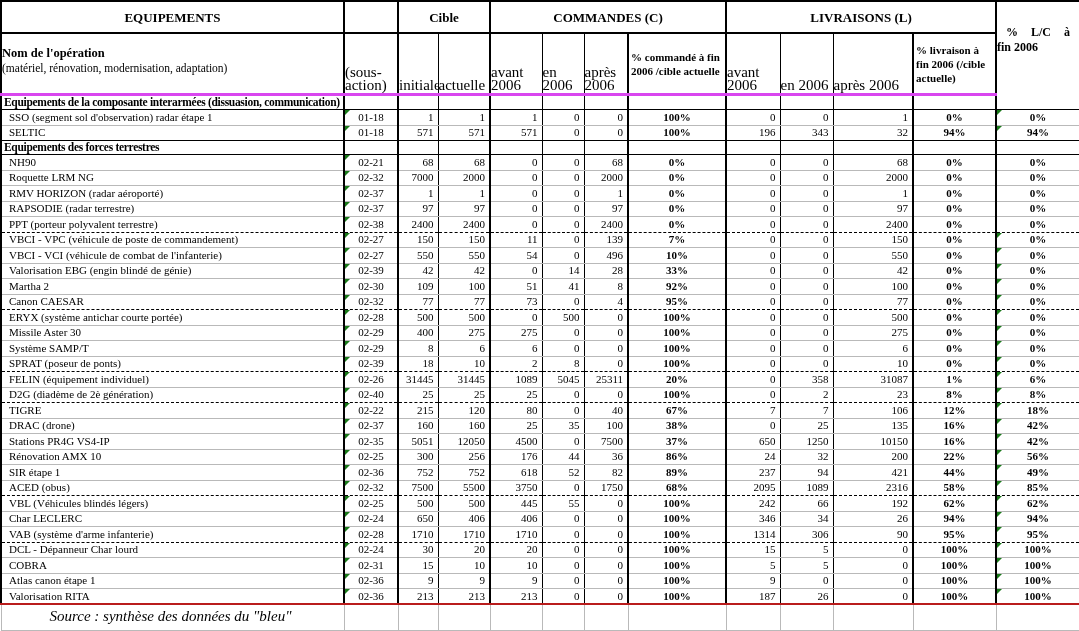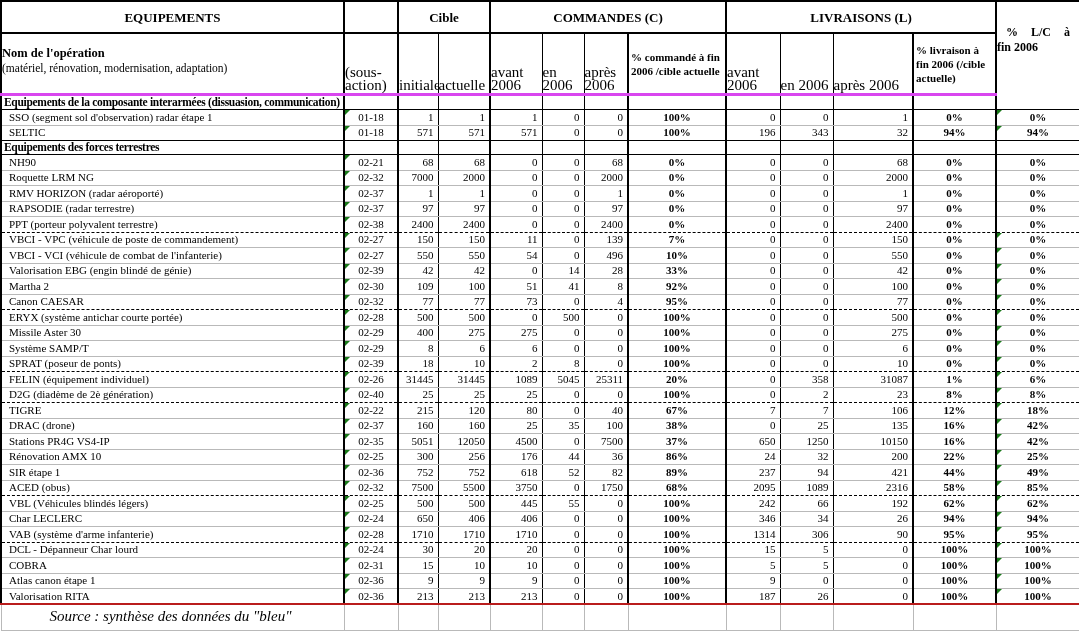--- a/index.html
+++ b/index.html
@@ -467,21 +467,21 @@
           <td class="c-num bR1"><span>300</span></td>
           <td class="c-num bR2"><span>256</span></td>
           <td class="c-num bR1"><span>176</span></td>
           <td class="c-num bR1"><span>44</span></td>
           <td class="c-num bR2"><span>36</span></td>
           <td class="c-pct bR2"><span>86%</span></td>
           <td class="c-num bR1"><span>24</span></td>
           <td class="c-num bR1"><span>32</span></td>
           <td class="c-num bR2"><span>200</span></td>
           <td class="c-pct bR2"><span>22%</span></td>
-          <td class="c-lc bR2"><span class="tri"></span><span>25%</span></td>
+          <td class="c-lc bR2"><span class="tri"></span><span>56%</span></td>
         </tr>
         <tr class="data-row">
           <td class="c-name bL2 bR2">SIR étape 1</td>
           <td class="c-sa bR2"><span class="tri"></span><span>02-36</span></td>
           <td class="c-num bR1"><span>752</span></td>
           <td class="c-num bR2"><span>752</span></td>
           <td class="c-num bR1"><span>618</span></td>
           <td class="c-num bR1"><span>52</span></td>
           <td class="c-num bR2"><span>82</span></td>
           <td class="c-pct bR2"><span>89%</span></td>

